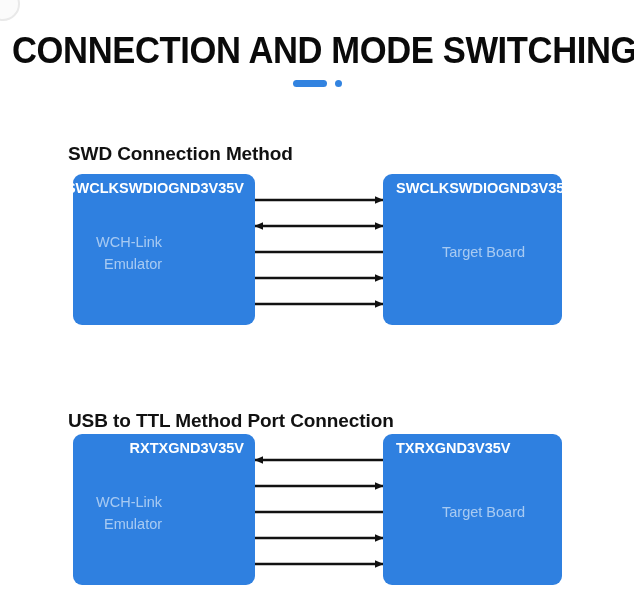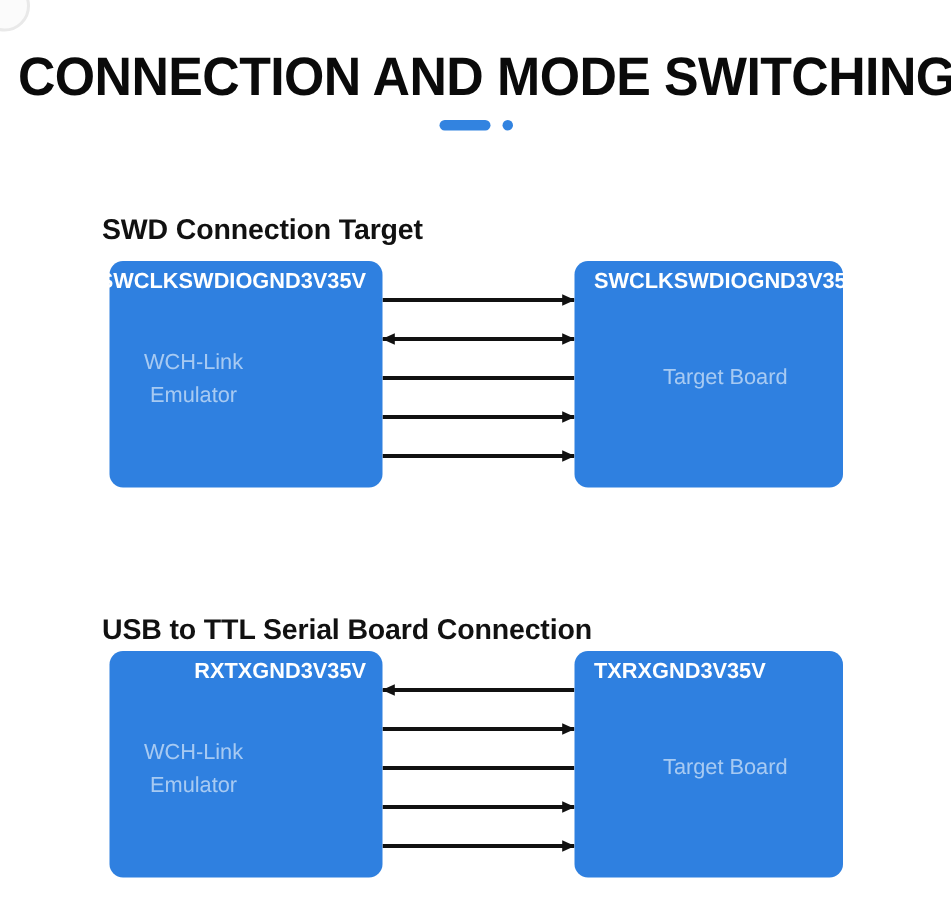--- a/index.html
+++ b/index.html
@@ -104,21 +104,21 @@
     font-size: 14.5px;
     line-height: 22px;
     font-weight: 400;
     white-space: pre-line;
     pointer-events: none;
     text-align: center;
   }
   .board-left .board-caption {
     left: 23px;
     top: 57px;
-    text-align: center;
+    text-align: right;
   }
   .board-right .board-caption {
     left: 59px;
     top: 67px;
     white-space: nowrap;
   }
 
   .pins {
     position: absolute;
     top: 1px;
@@ -162,21 +162,21 @@
 
 <div class="corner-artifact"></div>
 
 <h1 class="page-title">CONNECTION AND MODE SWITCHING</h1>
 
 <div class="pager">
   <span class="dot-active"></span>
   <span class="dot"></span>
 </div>
 
-<h2 class="section-heading" id="heading-swd">SWD Connection Target</h2>
+<h2 class="section-heading" id="heading-swd">SWD Connection Method</h2>
 
 <div class="diagram" id="diagram-swd">
   <div class="board board-left">
     <div class="board-caption">WCH-Link
 Emulator</div>
     <div class="pins pins-left">
       <div class="pin">SWCLK</div>
       <div class="pin">SWDIO</div>
       <div class="pin">GND</div>
       <div class="pin">3V3</div>
@@ -207,21 +207,21 @@
     <div class="pins pins-right">
       <div class="pin">SWCLK</div>
       <div class="pin">SWDIO</div>
       <div class="pin">GND</div>
       <div class="pin">3V3</div>
       <div class="pin">5V</div>
     </div>
   </div>
 </div>
 
-<h2 class="section-heading" id="heading-ttl">USB to TTL Serial Board Connection</h2>
+<h2 class="section-heading" id="heading-ttl">USB to TTL Method Port Connection</h2>
 
 <div class="diagram" id="diagram-ttl">
   <div class="board board-left">
     <div class="board-caption">WCH-Link
 Emulator</div>
     <div class="pins pins-left">
       <div class="pin">RX</div>
       <div class="pin">TX</div>
       <div class="pin">GND</div>
       <div class="pin">3V3</div>

